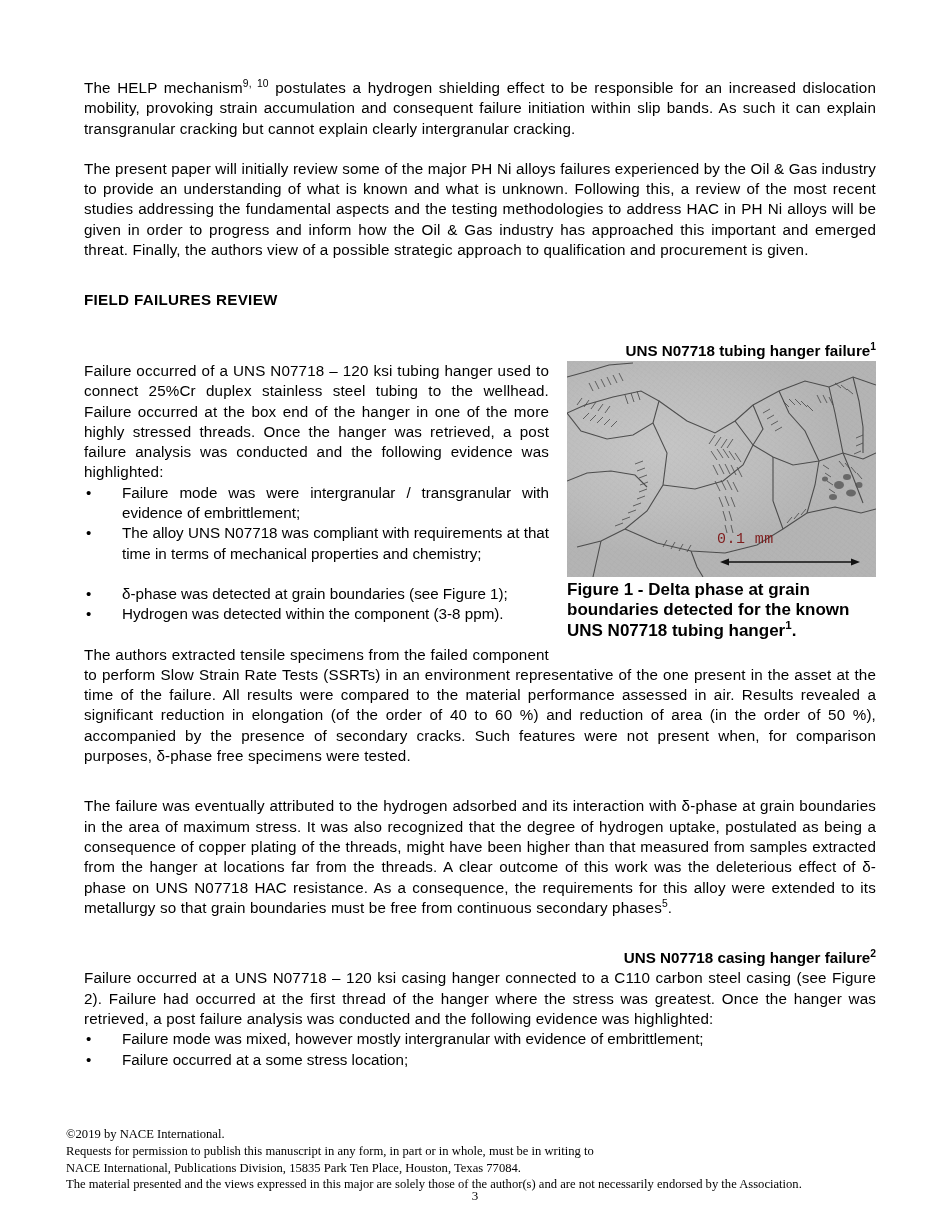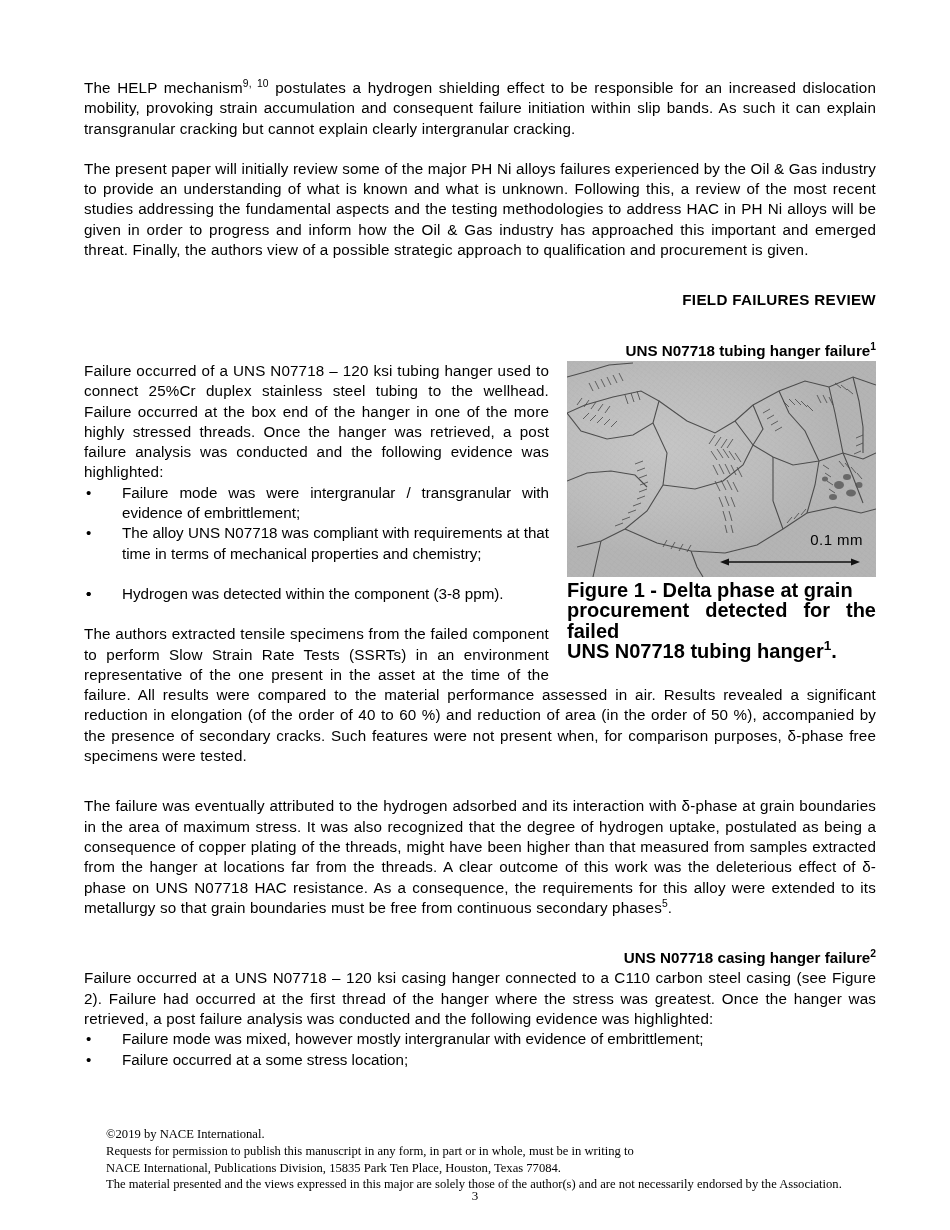--- a/index.html
+++ b/index.html
@@ -39,21 +39,21 @@
     letter-spacing: 0.01em;
   }
 
   .spacer-para { height: 20px; }
   .spacer-small { height: 10px; }
 
   h2.section-title {
     font-size: 15.2px;
     line-height: 20.3px;
     font-weight: bold;
-    text-align: right;
+    text-align: left;
     margin: 0;
     letter-spacing: 0.02em;
   }
 
   h3.sub-title {
     font-size: 15.2px;
     line-height: 20.3px;
     font-weight: bold;
     text-align: right;
     margin: 0;
@@ -68,21 +68,21 @@
     margin: 0 0 4px 18px;
   }
   .figure-image {
     width: 309px;
     height: 216px;
     position: relative;
     overflow: hidden;
     background: #b9b9b9;
   }
   .figure-caption {
-    font-size: 20px;
+    font-size: 17px;
     line-height: 20.3px;
     font-weight: bold;
     text-align: justify;
     margin-top: 3px;
   }
 
   
   .micro-bg {
     position: absolute;
     inset: 0;
@@ -104,24 +104,24 @@
     position: absolute;
     left: 150px;
     bottom: 6px;
     width: 146px;
     height: 40px;
   }
   .scalebar-label {
     position: absolute;
     left: 0; top: 0;
     width: 146px;
-    text-align: right;
-    font-family: Liberation Sans, sans-serif;
+    text-align: left;
+    font-family: Liberation Mono, monospace;
     font-size: 15px;
-    color: #000000;
+    color: #7f1d1d;
     letter-spacing: .03em;
   }
   .scalebar-line {
     position: absolute;
     left: 3px;
     top: 26px;
     width: 140px;
     height: 10px;
   }
 
@@ -150,21 +150,21 @@
   .footer {
     position: absolute;
     left: 66px;
     top: 1126px;
     width: 820px;
     font-family: "Liberation Serif", serif;
     font-size: 12.6px;
     line-height: 16.8px;
     color: #000;
   }
-  .footer div { white-space: nowrap; margin-left: 40px; }
+  .footer div { white-space: nowrap; }
 
   .page-number {
     position: absolute;
     left: 0;
     top: 1188px;
     width: 950px;
     text-align: center;
     font-family: "Liberation Serif", serif;
     font-size: 13px;
     color: #000;
@@ -266,36 +266,36 @@
           <svg class="scalebar-line" viewBox="0 0 140 10">
             <line x1="7" y1="5" x2="133" y2="5" stroke="#111" stroke-width="1.6"></line>
             <polygon points="0,5 9,1.5 9,8.5" fill="#111"></polygon>
             <polygon points="140,5 131,1.5 131,8.5" fill="#111"></polygon>
           </svg>
         </div>
       </div>
 
       <div class="figure-caption">
         <span>Figure 1 - Delta phase at grain</span><br>
-        <span>procurement detected for the failed</span><br>
+        <span>boundaries detected for the known</span><br>
         <span>UNS N07718 tubing hanger</span><sup>1</sup><span>.</span>
       </div>
     </div>
 
     <p class="body-text">Failure occurred of a UNS N07718 – 120 ksi tubing hanger used to connect 25%Cr duplex stainless steel tubing to the wellhead. Failure occurred at the box end of the hanger in one of the more highly stressed threads. Once the hanger was retrieved, a post failure analysis was conducted and the following evidence was highlighted:</p>
 
     <ul class="bullets">
       <li><span class="bullet-dot">•</span><span>Failure mode was were intergranular / transgranular with evidence of embrittlement;</span></li>
       <li><span class="bullet-dot">•</span><span>The alloy UNS N07718 was compliant with requirements at that time in terms of mechanical properties and chemistry;</span></li>
     </ul>
 
     <div class="spacer-para"></div>
 
     <ul class="bullets">
-      <li class="nojustify"><span class="bullet-dot">•</span></li>
+      <li class="nojustify"><span class="bullet-dot">•</span><span>δ-phase was detected at grain boundaries (see Figure 1);</span></li>
       <li class="nojustify"><span class="bullet-dot">•</span><span>Hydrogen was detected within the component (3-8 ppm).</span></li>
     </ul>
 
     <div class="spacer-para"></div>
 
     <p class="body-text">The authors extracted tensile specimens from the failed component to perform Slow Strain Rate Tests (SSRTs) in an environment representative of the one present in the asset at the time of the failure. All results were compared to the material performance assessed in air. Results revealed a significant reduction in elongation (of the order of 40 to 60 %) and reduction of area (in the order of 50 %), accompanied by the presence of secondary cracks. Such features were not present when, for comparison purposes, δ-phase free specimens were tested.</p>
 
     <div class="clear"></div>
 
     <div class="spacer-para"></div>

